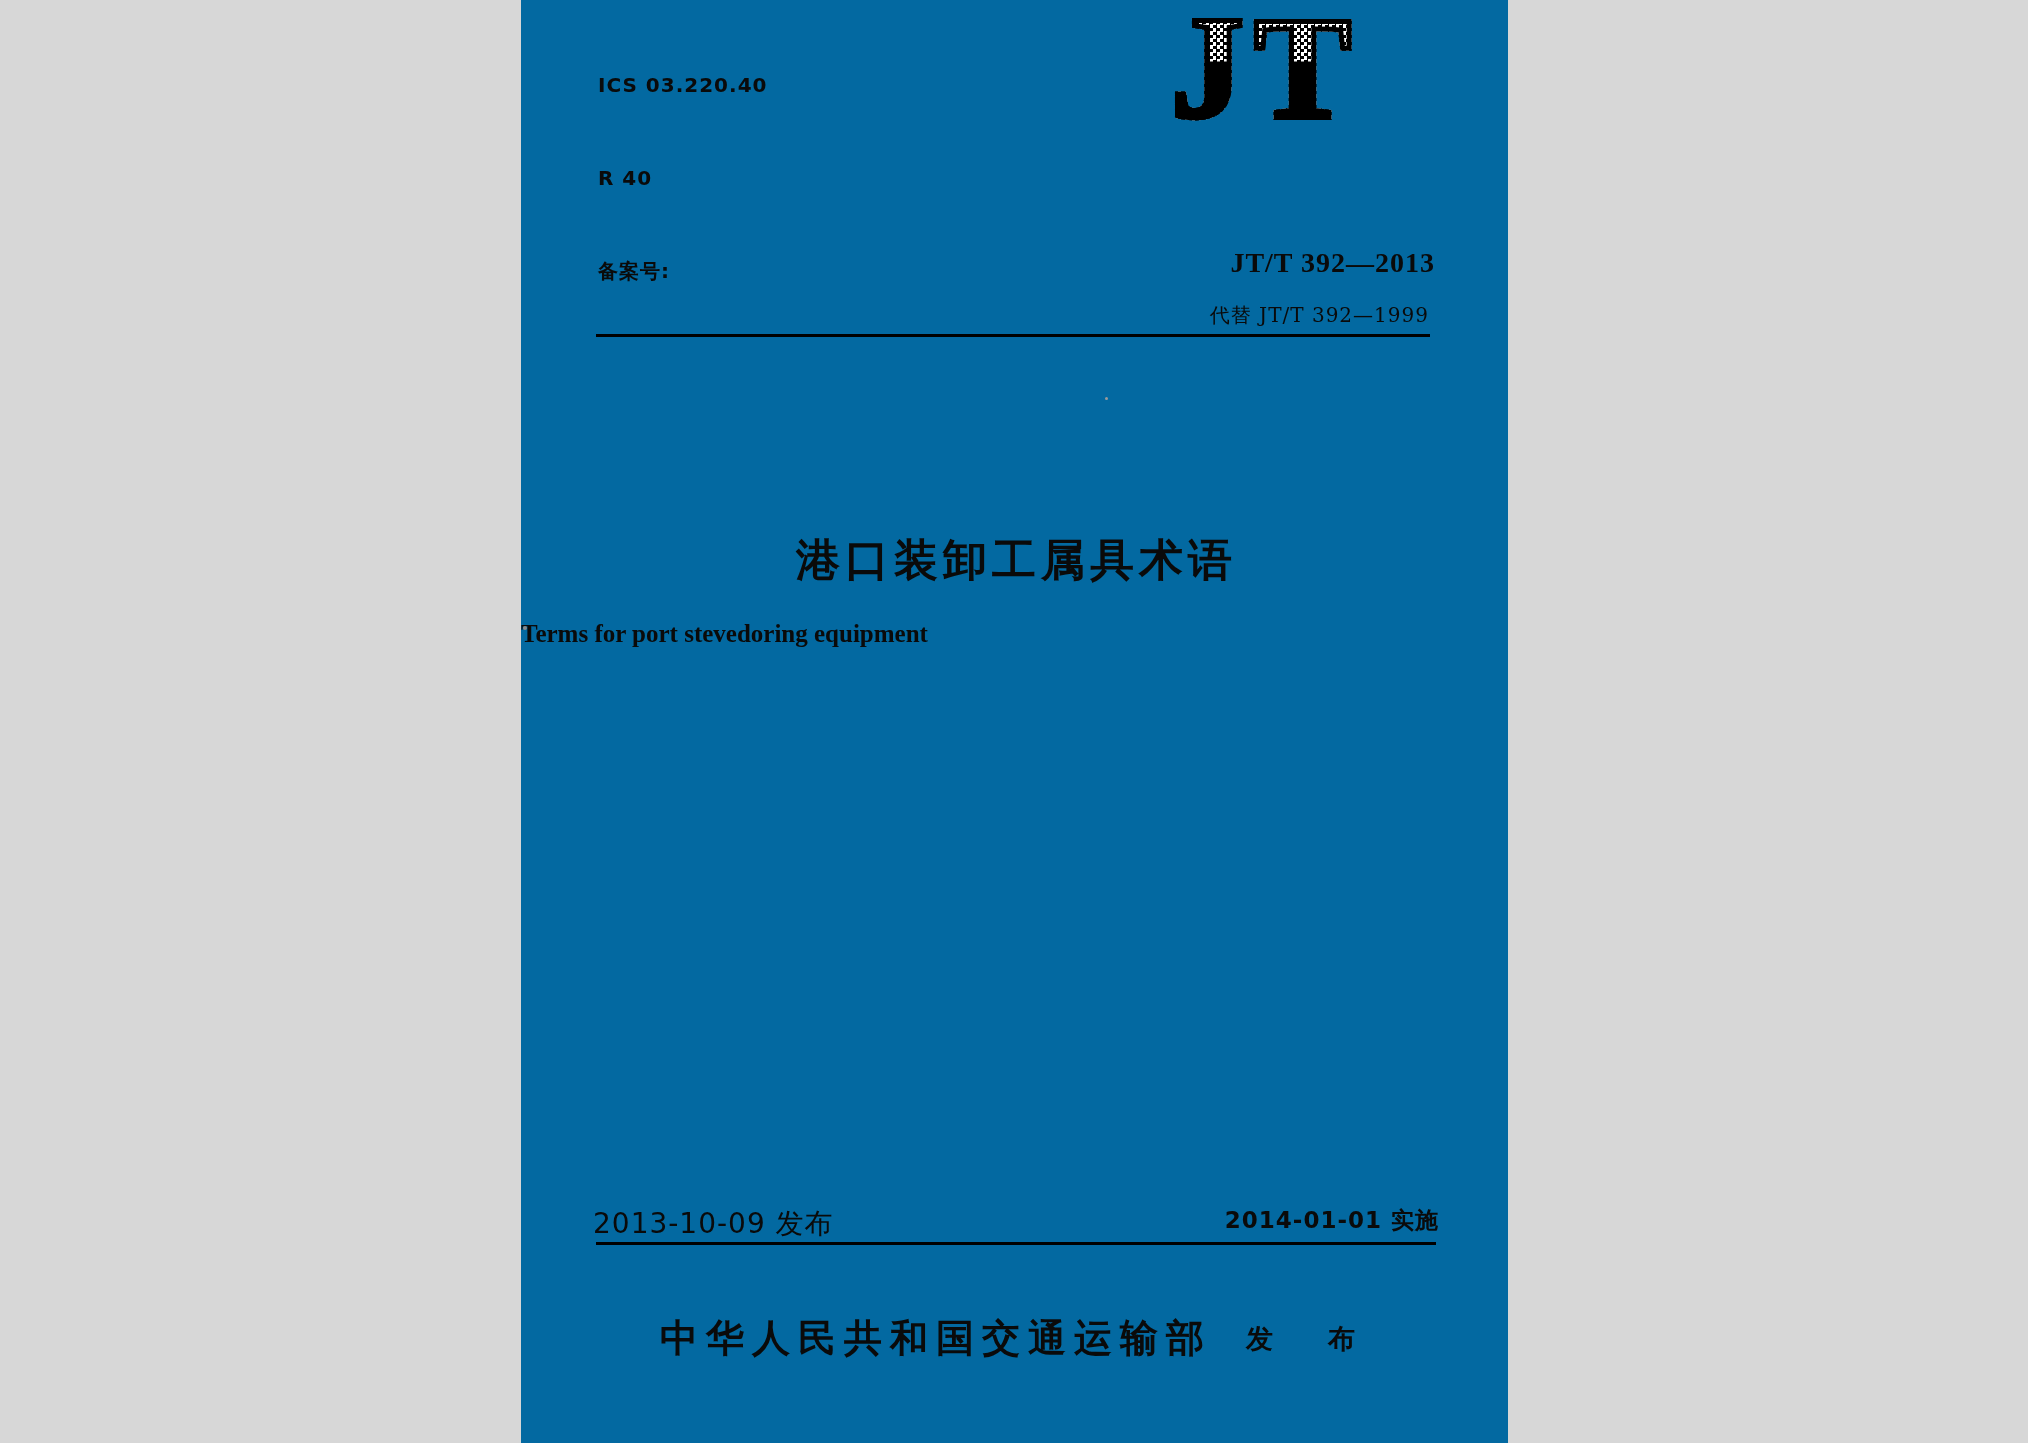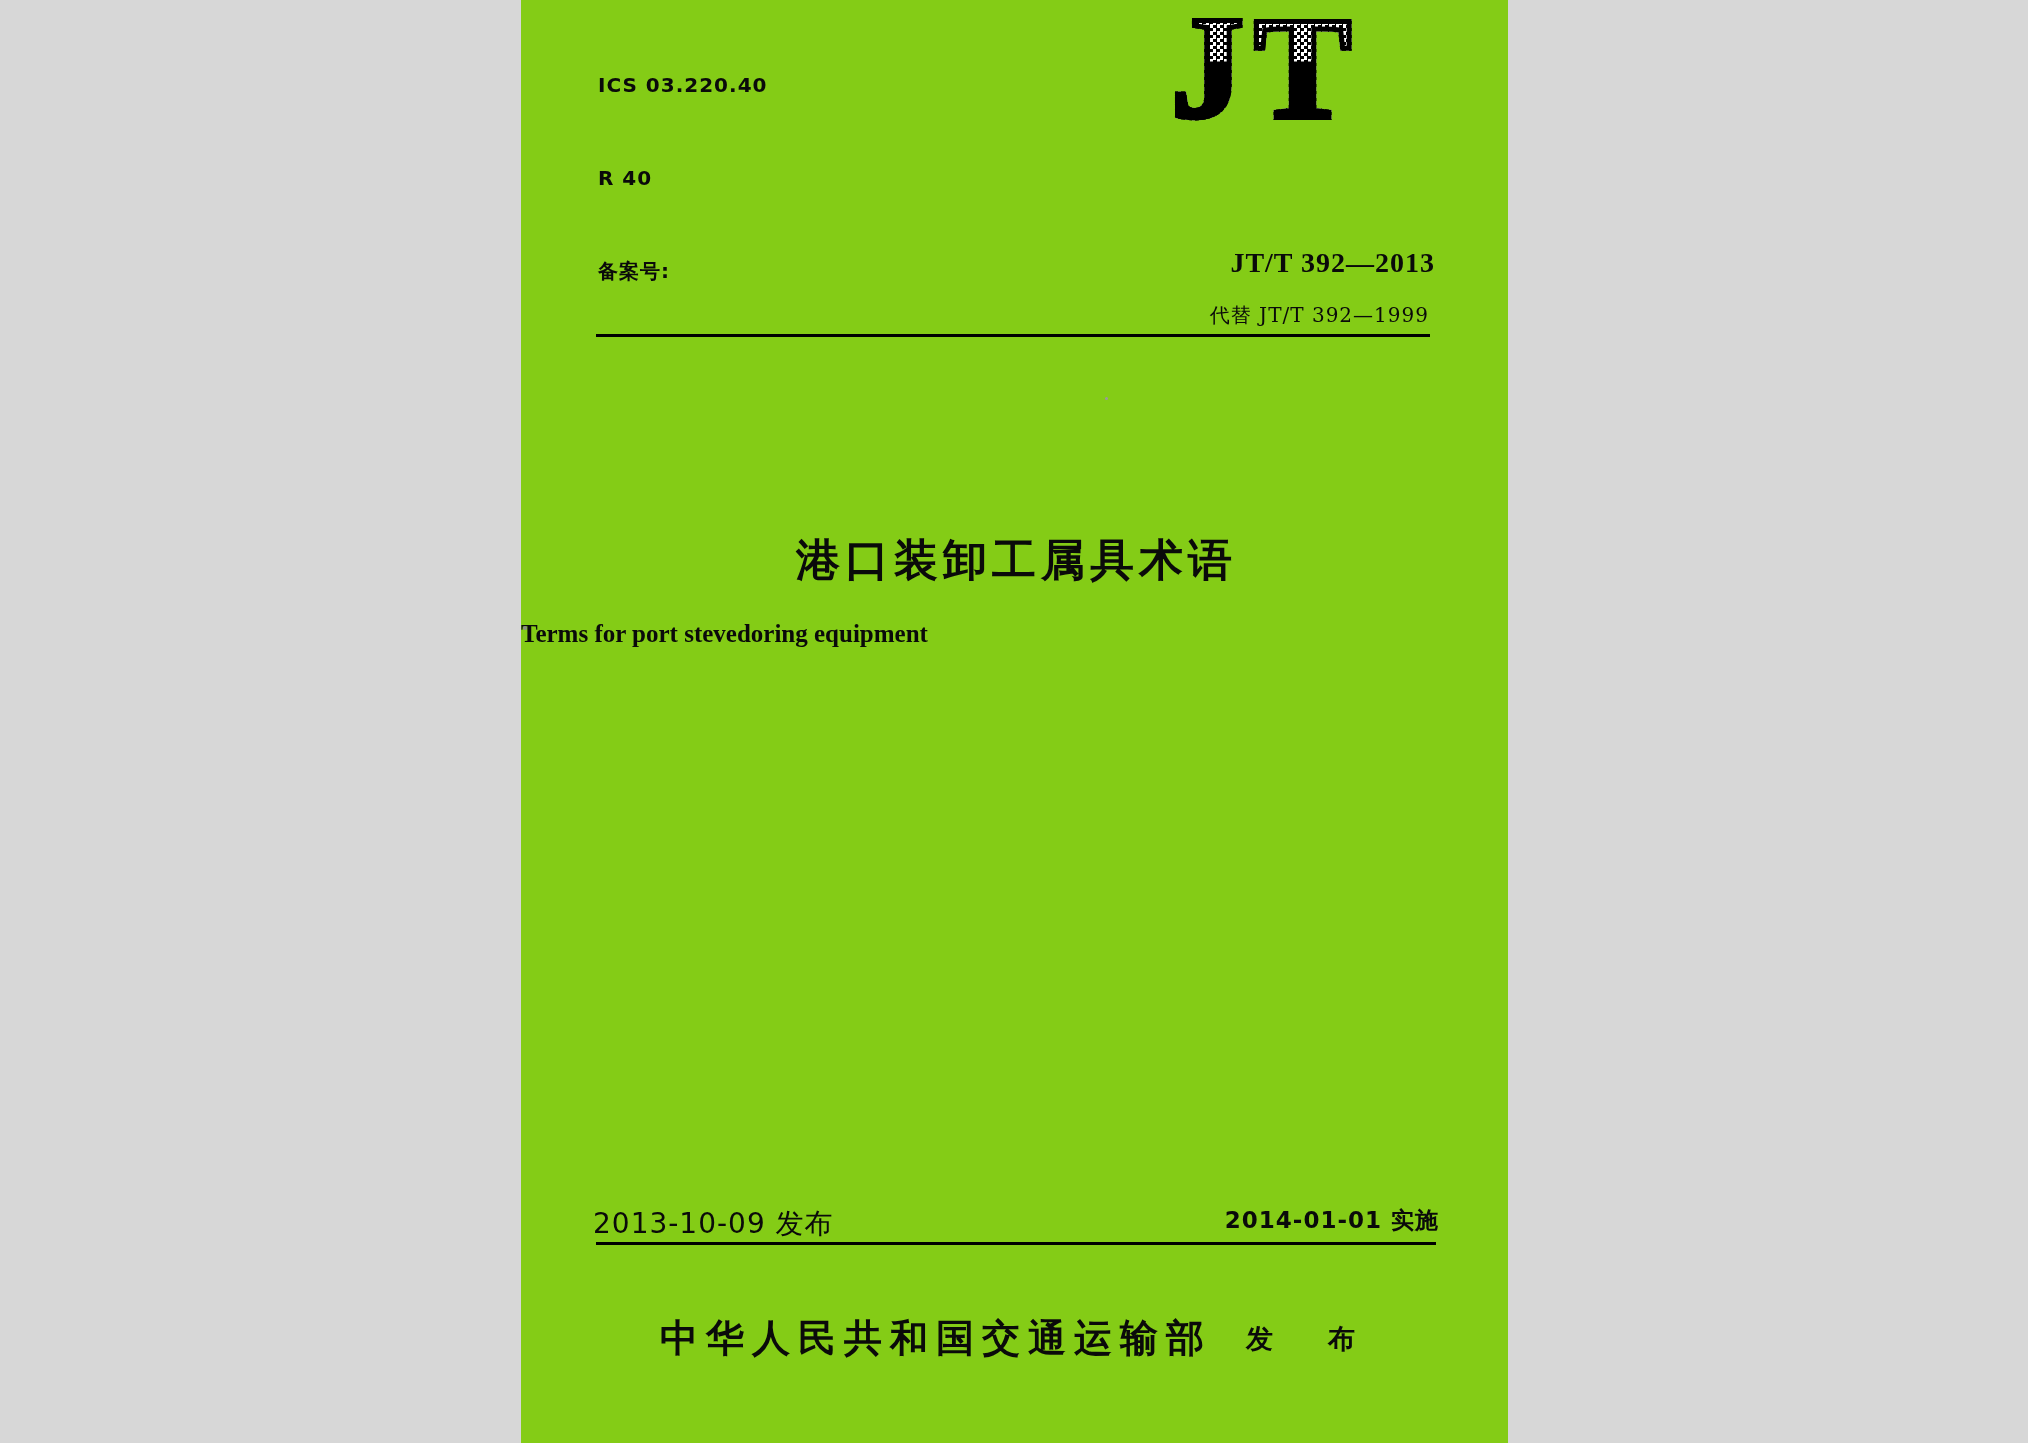--- a/index.html
+++ b/index.html
@@ -127,21 +127,21 @@
     margin-left:34px;
     vertical-align:3px;
   }
   .speck{background:#8a8a8a;border-radius:50%;}
   .speck-a{left:2px;top:626px;width:4px;height:4px;}
   .speck-b{left:584px;top:397px;width:3px;height:3px;background:#9a9a9a;}
 </style>
 </head>
 <body style="background: rgb(215, 215, 215);">
 
-<div class="paper" style="background: #84cc16;">
+<div class="paper" style="background: #0369a1;">
 
   <div class="abs ics-block">
     <div>ICS 03.220.40</div>
     <div>R 40</div>
     <div>备案号:</div>
   </div>
 
   <div class="abs jt-logo">
     <span class="layer jt-hatch">JT</span>
     <span class="layer jt-solid">JT</span>

